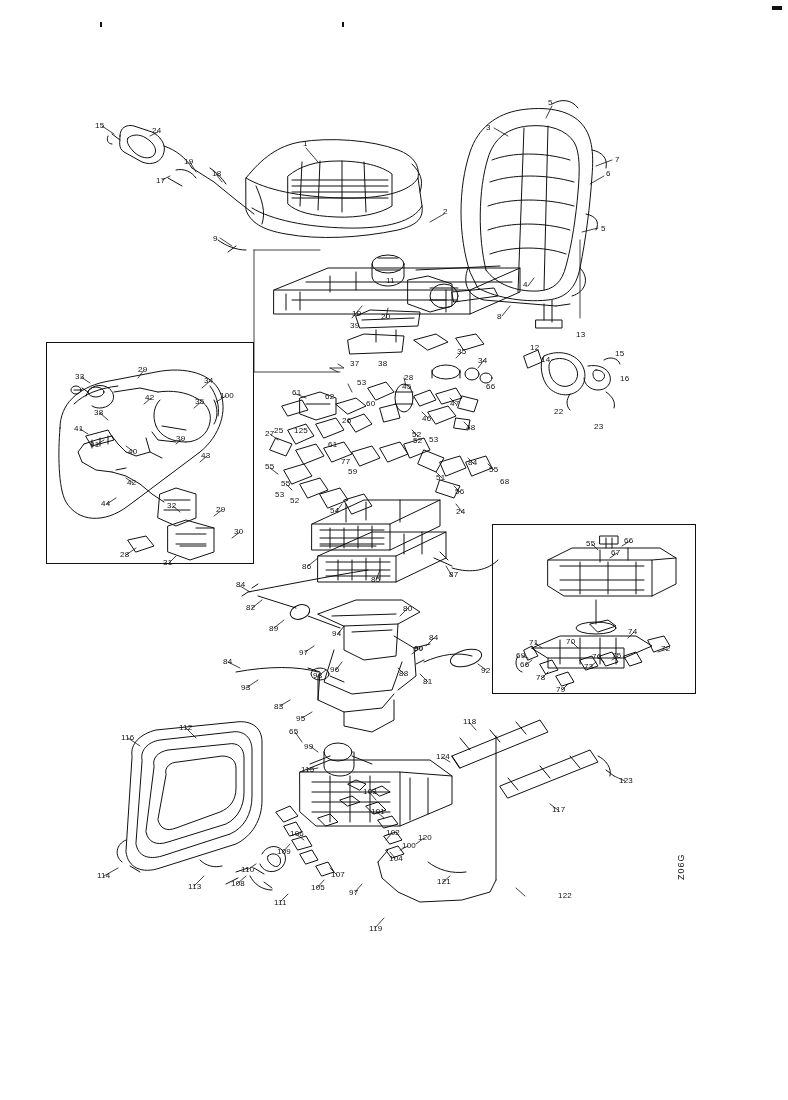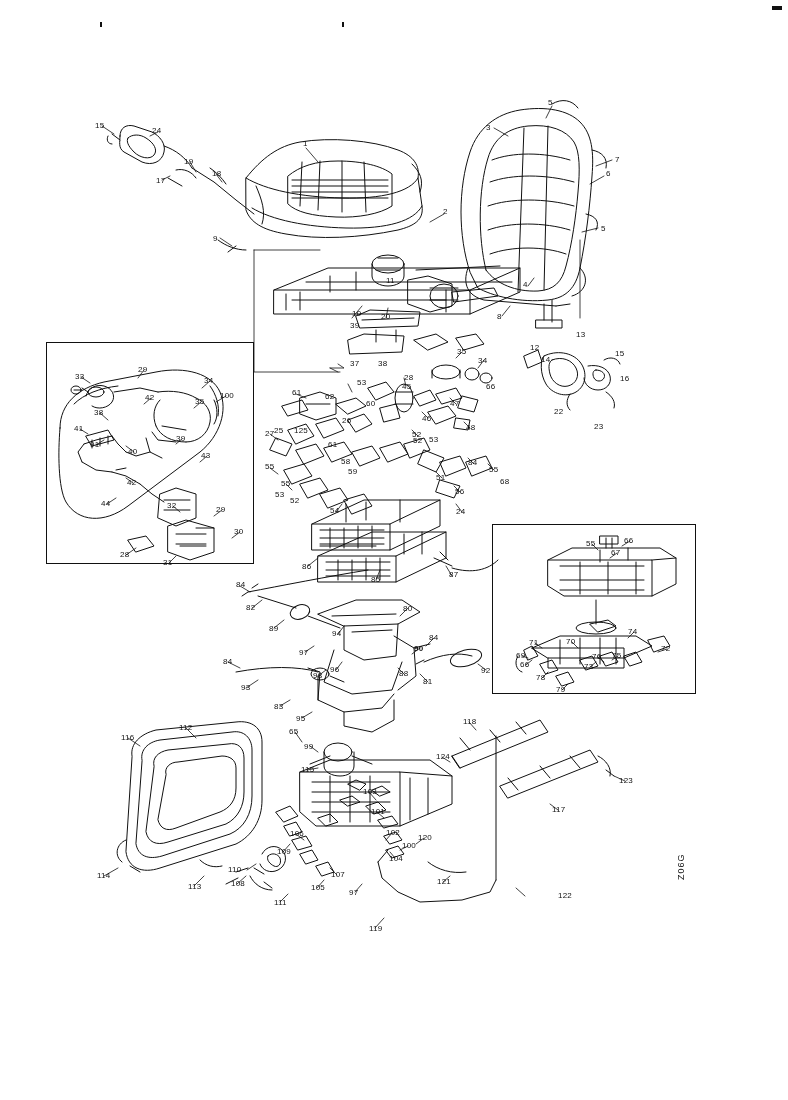--- a/index.html
+++ b/index.html
@@ -548,21 +548,21 @@
       <div class="lbl" style="left: 413px; top: 437px;">52</div>
       <div class="lbl" style="left: 429px; top: 436px;">53</div>
       <div class="lbl" style="left: 436px; top: 474px;">51</div>
       <div class="lbl" style="left: 468px; top: 459px;">84</div>
       <div class="lbl" style="left: 489px; top: 466px;">55</div>
       <div class="lbl" style="left: 500px; top: 478px;">68</div>
       <div class="lbl" style="left: 455px; top: 488px;">56</div>
       <div class="lbl" style="left: 456px; top: 508px;">24</div>
       <div class="lbl" style="left: 265px; top: 430px;">27</div>
       <div class="lbl" style="left: 265px; top: 463px;">55</div>
-      <div class="lbl" style="left: 341px; top: 458px;">58</div>
+      <div class="lbl" style="left: 341px; top: 458px;">77</div>
       <div class="lbl" style="left: 348px; top: 468px;">59</div>
       <div class="lbl" style="left: 281px; top: 480px;">55</div>
       <div class="lbl" style="left: 275px; top: 491px;">53</div>
       <div class="lbl" style="left: 290px; top: 497px;">52</div>
       <div class="lbl" style="left: 330px; top: 507px;">54</div>
       <div class="lbl" style="left: 302px; top: 563px;">86</div>
       <div class="lbl" style="left: 371px; top: 576px;">85</div>
       <div class="lbl" style="left: 449px; top: 571px;">87</div>
       <div class="lbl" style="left: 236px; top: 581px;">84</div>
       <div class="lbl" style="left: 246px; top: 604px;">82</div>
@@ -584,21 +584,21 @@
       <div class="lbl" style="left: 289px; top: 728px;">65</div>
       <div class="lbl" style="left: 304px; top: 743px;">99</div>
       <div class="lbl" style="left: 301px; top: 766px;">115</div>
       <div class="lbl" style="left: 179px; top: 724px;">112</div>
       <div class="lbl" style="left: 121px; top: 734px;">116</div>
       <div class="lbl" style="left: 97px; top: 872px;">114</div>
       <div class="lbl" style="left: 188px; top: 883px;">113</div>
       <div class="lbl" style="left: 231px; top: 880px;">108</div>
       <div class="lbl" style="left: 277px; top: 848px;">109</div>
       <div class="lbl" style="left: 290px; top: 830px;">106</div>
-      <div class="lbl" style="left: 228px; top: 866px;">110</div>
+      <div class="lbl" style="left: 241px; top: 866px;">110</div>
       <div class="lbl" style="left: 274px; top: 899px;">111</div>
       <div class="lbl" style="left: 311px; top: 884px;">105</div>
       <div class="lbl" style="left: 331px; top: 871px;">107</div>
       <div class="lbl" style="left: 363px; top: 788px;">103</div>
       <div class="lbl" style="left: 371px; top: 808px;">101</div>
       <div class="lbl" style="left: 386px; top: 829px;">102</div>
       <div class="lbl" style="left: 389px; top: 855px;">104</div>
       <div class="lbl" style="left: 402px; top: 842px;">100</div>
       <div class="lbl" style="left: 349px; top: 889px;">97</div>
       <div class="lbl" style="left: 418px; top: 834px;">120</div>

